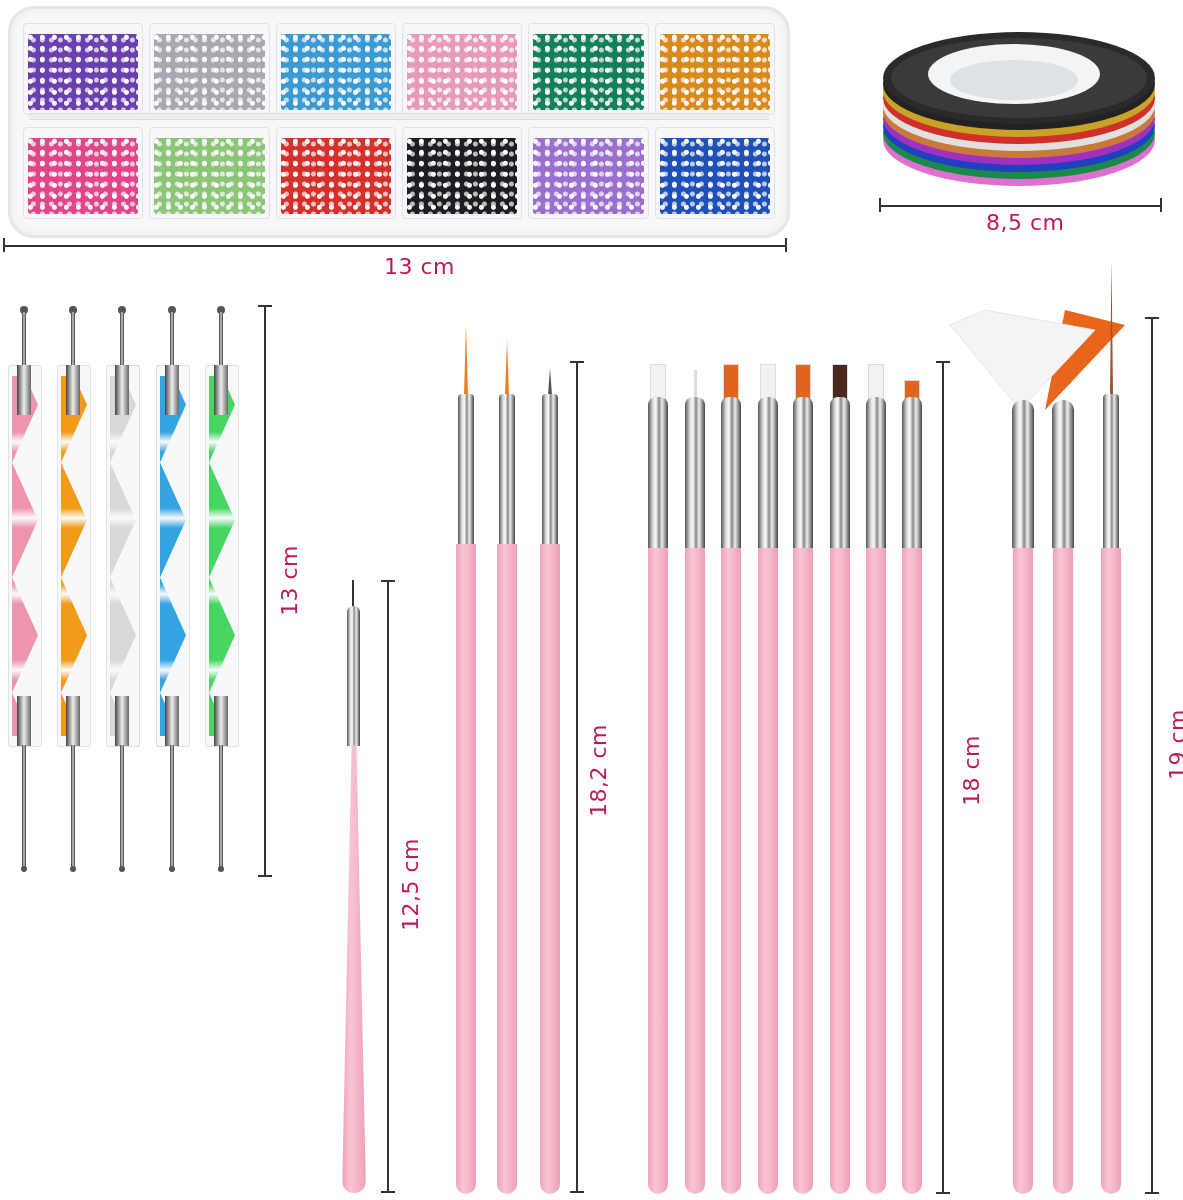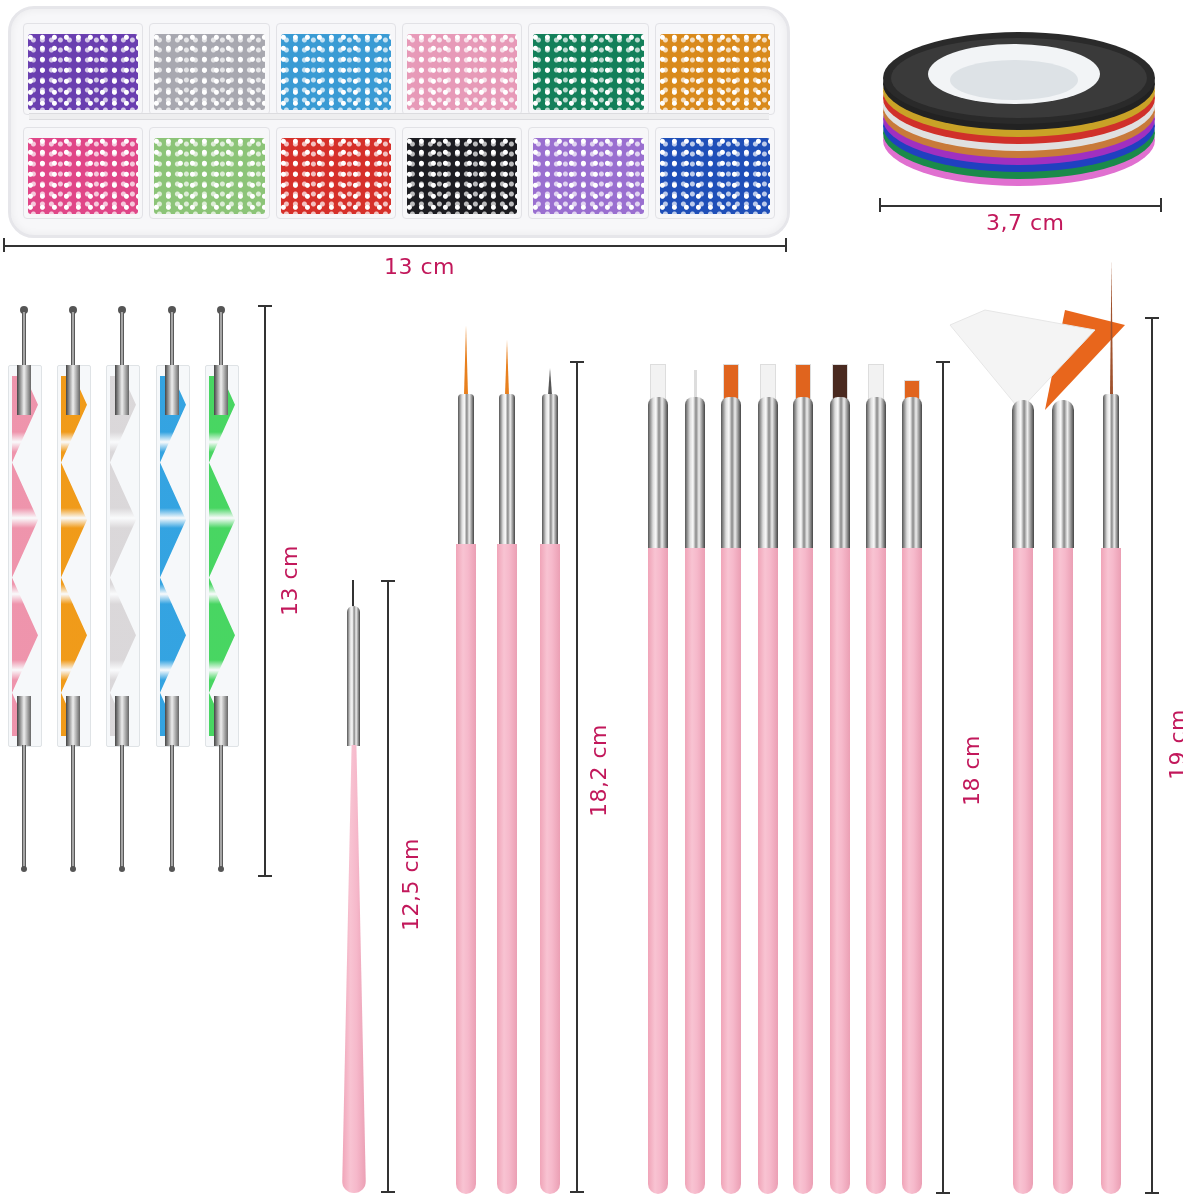--- a/index.html
+++ b/index.html
@@ -92,21 +92,21 @@
       <ellipse cx="147" cy="58" rx="136" ry="46" fill="#222222"></ellipse>
     </g>
   <ellipse cx="147" cy="52" rx="136" ry="46" fill="#2a2a2a"></ellipse>
   <ellipse cx="147" cy="52" rx="128" ry="40" fill="#3a3a3a"></ellipse>
   <ellipse cx="142" cy="48" rx="86" ry="30" fill="#f2f4f6"></ellipse>
   <ellipse cx="142" cy="54" rx="64" ry="20" fill="#dde2e6"></ellipse>
 </svg>
 <div class="hline" style="left:880px;top:205px;width:282px;"></div>
 <div class="tick-v" style="left:879px;top:198px;"></div>
 <div class="tick-v" style="left:1160px;top:198px;"></div>
-<div class="abs label" style="left:986px;top:210px;">3,7 cm</div>
+<div class="abs label" style="left:986px;top:210px;">8,5 cm</div>
 
 <div id="dotting-container">
     <div>
       <div class="abs" style="left:20px;top:306px;width:8px;height:8px;border-radius:50%;background:#555;"></div>
       <div class="abs" style="left:22px;top:312px;width:4px;height:56px;background:linear-gradient(90deg,#333,#ccc,#333);"></div>
       <div class="abs" style="left:8px;top:365px;width:32px;height:380px;border:1px solid #dfe3e6;background:rgba(240,244,246,.6);border-radius:2px;overflow:hidden;">
         <div style="position:absolute;left:3px;right:3px;top:10px;bottom:10px;background:repeating-linear-gradient(180deg, #ee8fa8 0px, #ee8fa8 56px, rgba(255,255,255,.4) 66px, #ee8fa8 76px);clip-path:polygon(50% 0,100% 8%,50% 16%,0 24%,50% 32%,100% 40%,50% 48%,0 56%,50% 64%,100% 72%,50% 80%,0 88%,50% 96%,50% 100%,0 100%,0 0);opacity:.95;"></div>
       </div>
       <div class="abs" style="left:17px;top:365px;width:14px;height:50px;background:linear-gradient(90deg,#444,#eee,#666);"></div>
       <div class="abs" style="left:17px;top:696px;width:14px;height:50px;background:linear-gradient(90deg,#444,#eee,#666);"></div>

